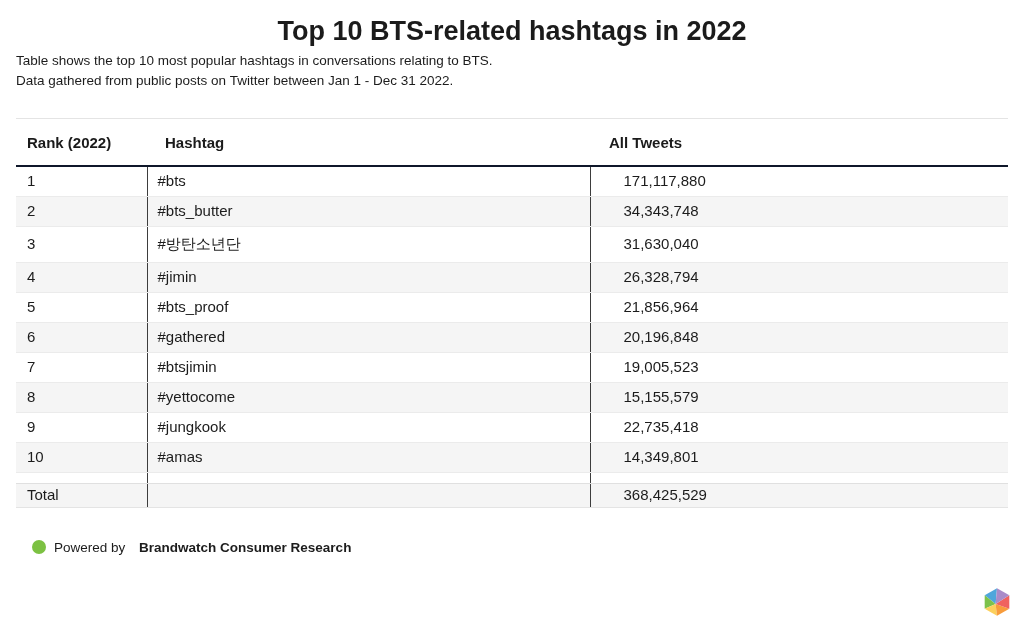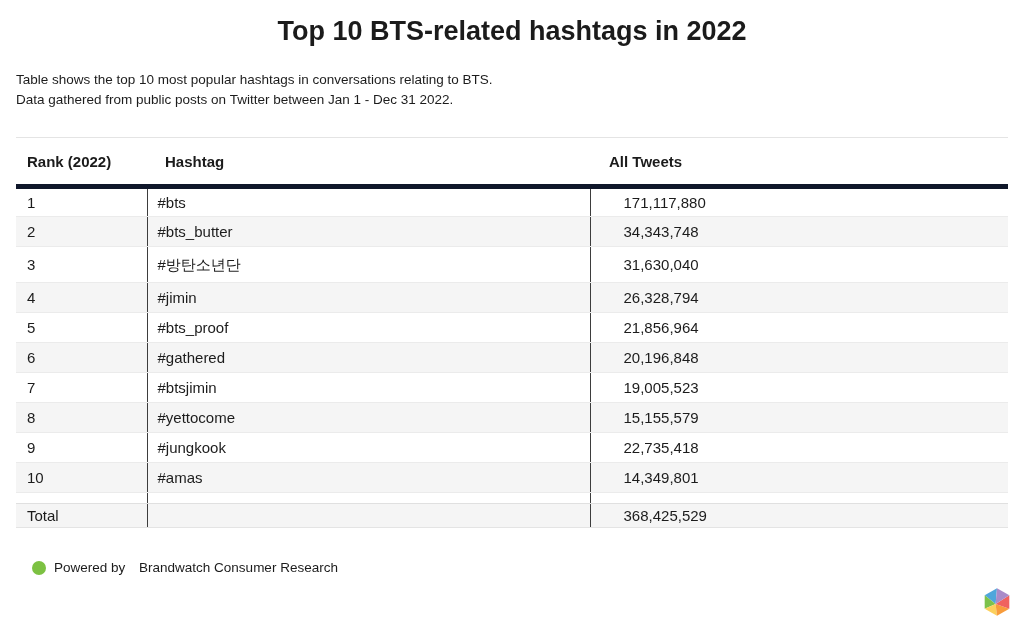--- a/index.html
+++ b/index.html
@@ -24,41 +24,41 @@
   }
   .source {
     font-size: 13.5px;
     line-height: 16px;
     margin: 14px 0 0 0;
   }
   .source b { font-weight: 700; }
   .desc {
     font-size: 13.5px;
     line-height: 20px;
-    margin: 23px 0 0 0;
+    margin: 4px 0 0 0;
   }
 
   table.data {
     border-collapse: collapse;
     table-layout: fixed;
     width: 992px;
     margin-top: 27px;
     border-top: 1px solid #e4e4e4;
   }
   col.w-rank   { width: 131px; }
   col.w-hash   { width: 443px; }
   col.w-tweets { width: 418px; }
 
   th {
     text-align: left;
     font-size: 15px;
     font-weight: 700;
     padding: 15px 0 13px 11px;
     line-height: 18px;
-    border-bottom: 5px solid #0f172a;
+    border-bottom: 2px solid #0f172a;
     color: #1b1b1b;
   }
   th.c-hash   { padding-left: 18px; }
   th.c-tweets { padding-left: 19px; }
 
   td {
     font-size: 15px;
     height: 30px;
     padding: 0 0 0 11px;
     border-bottom: 1px solid #ebebeb;
@@ -75,21 +75,21 @@
   tr.spacer td     { height: 11px; border-bottom: 1px solid #e0e0e0; }
   tr.total td      { height: 24px; border-bottom: 1px solid #e4e4e4; }
 
   .footer {
     margin: 31px 0 0 16px;
     display: flex;
     align-items: center;
     font-size: 13.5px;
     line-height: 17px;
   }
-  .footer b { font-weight: 400; padding-left: 10px; }
+  .footer b { font-weight: 700; padding-left: 10px; }
   .dot {
     display: inline-block;
     width: 14px; height: 14px;
     border-radius: 50%;
     background: #7cc142;
     margin-right: 8px;
     flex: 0 0 auto;
   }
   .hexlogo {
     position: absolute;

